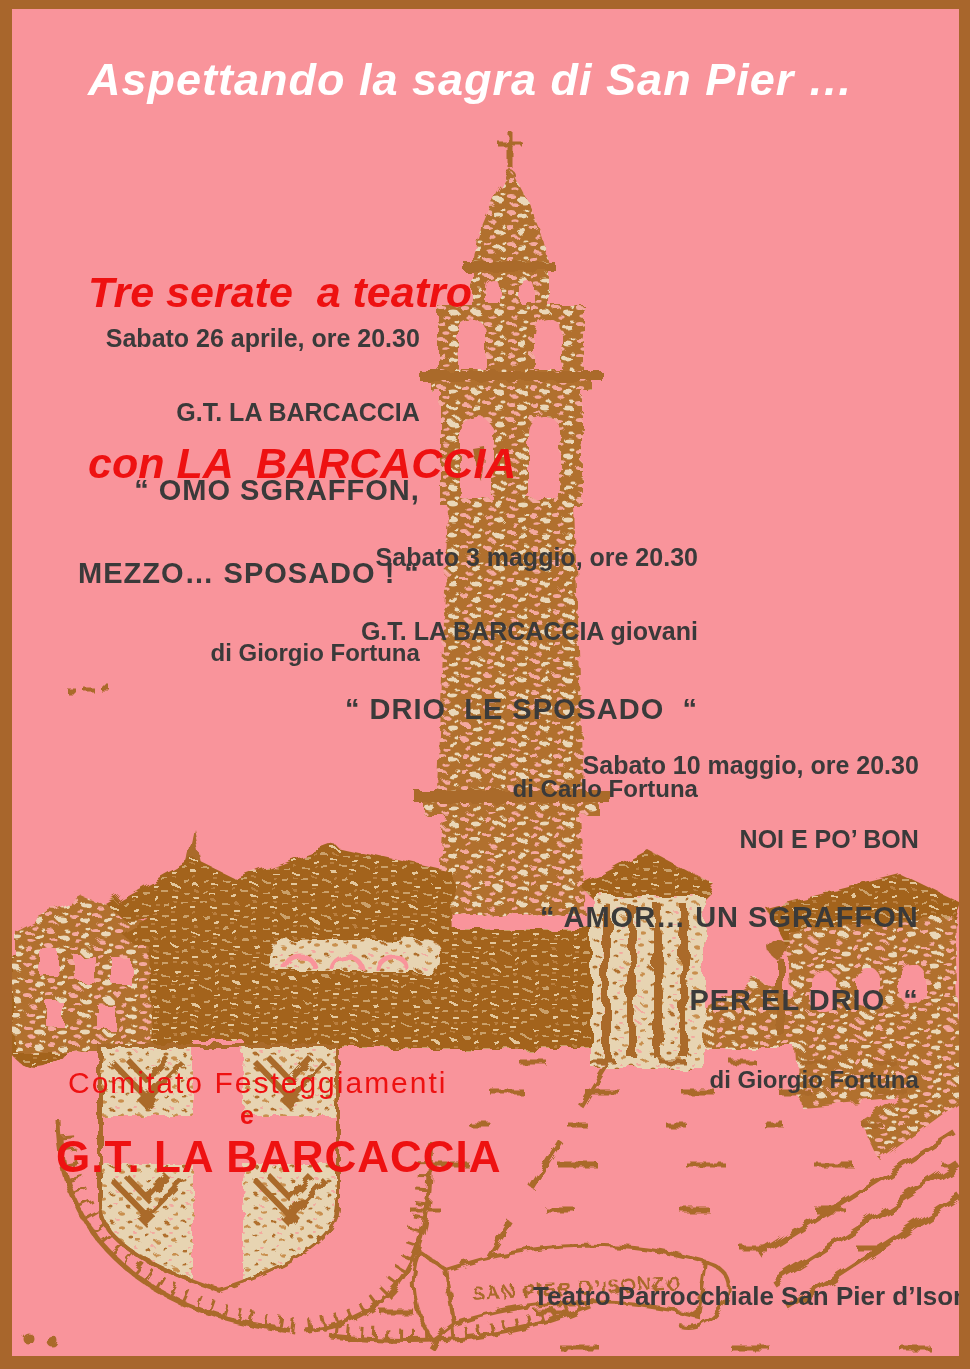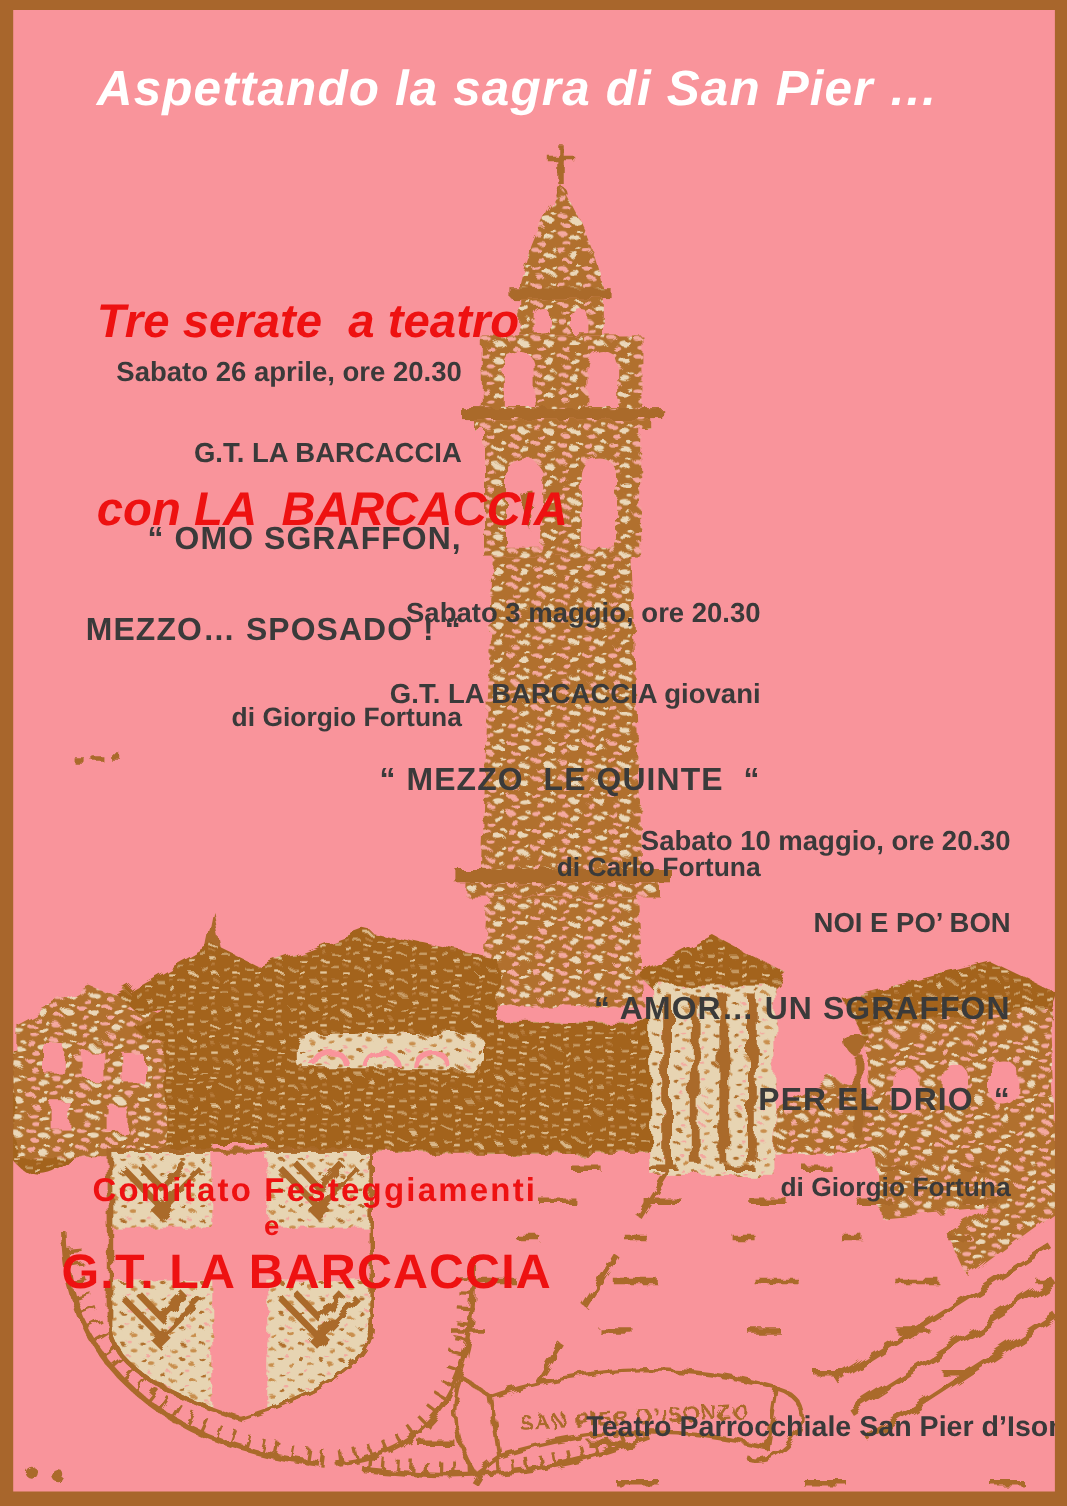--- a/index.html
+++ b/index.html
@@ -13,21 +13,21 @@
   .txt{position:absolute;z-index:3;white-space:pre;}
   .title{left:88px;top:54px;font-size:45px;font-weight:bold;font-style:italic;
     color:#FFFFFF;letter-spacing:1px;}
   .subtitle{left:88px;top:150px;font-size:43px;font-weight:bold;font-style:italic;
     color:#EE1111;line-height:57px;}
   .blk{color:#3A3A3A;font-weight:bold;text-align:right;}
   .blk .date{font-size:25px;line-height:37px;}
   .blk .co{font-size:25px;line-height:38px;}
   .blk .show{font-size:29px;line-height:47px;letter-spacing:1px;}
   .blk .author{font-size:24px;line-height:39px;}
-  .org1{left:68px;top:1066px;font-size:30px;font-weight:bold;color:#EE1111;letter-spacing:2px;margin-left:16px;}
+  .org1{left:68px;top:1066px;font-size:30px;font-weight:normal;color:#EE1111;letter-spacing:2px;}
   .org2{left:240px;top:1101px;font-size:25px;font-weight:bold;color:#EE1111;}
   .org3{left:56px;top:1132px;font-size:44px;font-weight:bold;color:#EE1111;letter-spacing:1px;}
   .venue{left:533px;top:1194px;font-size:26px;font-weight:bold;color:#3A3A3A;line-height:41px;}
 </style>
 </head>
 <body>
 
 <div class="poster">
 
   <svg class="art" width="970" height="1369" viewBox="0 0 970 1369">
@@ -169,21 +169,21 @@
     <div class="date">Sabato 26 aprile, ore 20.30</div>
     <div class="co">G.T. LA BARCACCIA</div>
     <div class="show">“ OMO SGRAFFON,</div>
     <div class="show">MEZZO… SPOSADO ! “</div>
     <div class="author" style="padding-left:30px;">di Giorgio Fortuna</div>
   </div>
 
   <div class="txt blk" style="left:345px;top:503px;">
     <div class="date">Sabato 3 maggio, ore 20.30</div>
     <div class="co">G.T. LA BARCACCIA giovani</div>
-    <div class="show">“ MEZZO  LE QUINTE  “</div>
+    <div class="show">“ DRIO  LE SPOSADO  “</div>
     <div class="author" style="padding-left:32px;">di Carlo Fortuna</div>
   </div>
 
   <div class="txt blk" style="left:540px;top:711px;">
     <div class="date">Sabato 10 maggio, ore 20.30</div>
     <div class="co">NOI E PO’ BON</div>
     <div class="show">“ AMOR… UN SGRAFFON</div>
     <div class="show">PER EL DRIO  “</div>
     <div class="author" style="padding-left:20px;">di Giorgio Fortuna</div>
   </div>

